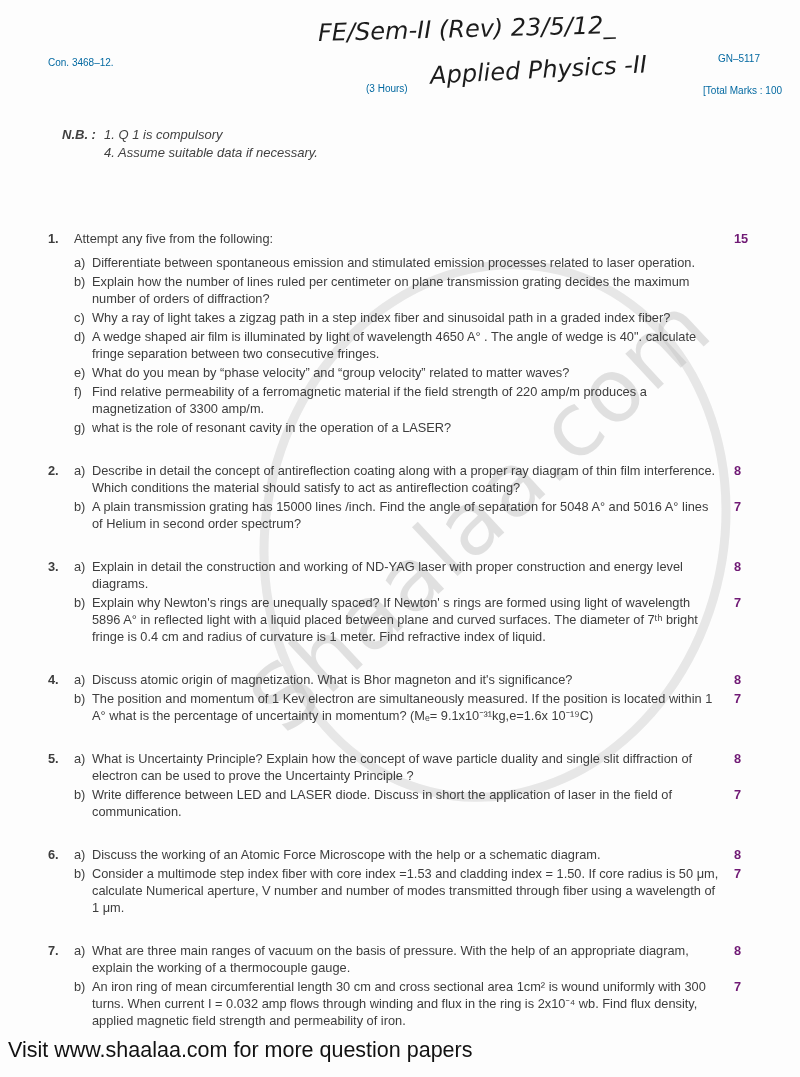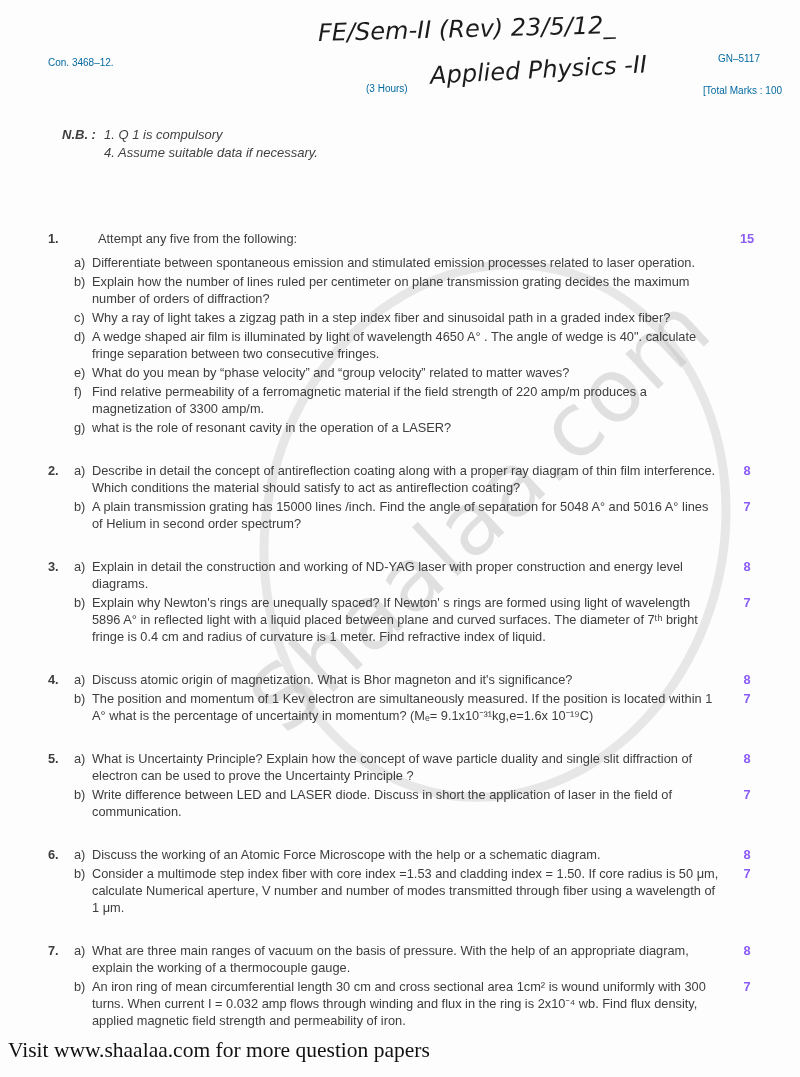--- a/index.html
+++ b/index.html
@@ -41,30 +41,30 @@
   .notes-row { display:flex; }
   .notes-label { font-weight:bold; width:42px; flex-shrink:0; }
   .notes-indent { margin-left:42px; }
 
   
   .questions { position:absolute; left:48px; top:230px; width:712px; font-size:12.8px; line-height:17px; color:#3d3d3d; }
   .question { display:flex; margin-bottom:24px; }
   .qnum { width:26px; flex-shrink:0; font-weight:bold; }
   .qbody { flex:1; min-width:0; }
   .q-intro { display:flex; margin-bottom:7px; }
-  .q-intro-text { flex:1; padding-right:14px;margin-left:24px; }
+  .q-intro-text { flex:1; padding-right:14px; }
   .part { display:flex; margin-bottom:2px; }
   .part-label { width:18px; flex-shrink:0; }
   .part-text { flex:1; padding-right:14px; }
-  .marks { width:26px; text-align:center; flex-shrink:0; font-weight:bold; color:#8b5cf6; }
+  .marks { width:26px; text-align:left; flex-shrink:0; font-weight:bold; color:#701a75; }
 
   
   .footer {
     position:absolute; left:8px; top:1038px; font-size:21.5px; color:#111;
-    font-family:Liberation Serif, serif; white-space:nowrap;
+    font-family:Liberation Sans, sans-serif; white-space:nowrap;
   }
 </style>
 </head>
 <body>
 
 <div class="page">
 
   <div class="wm-ellipse"></div>
   <div class="wm-text">Shaalaa.com</div>
 

